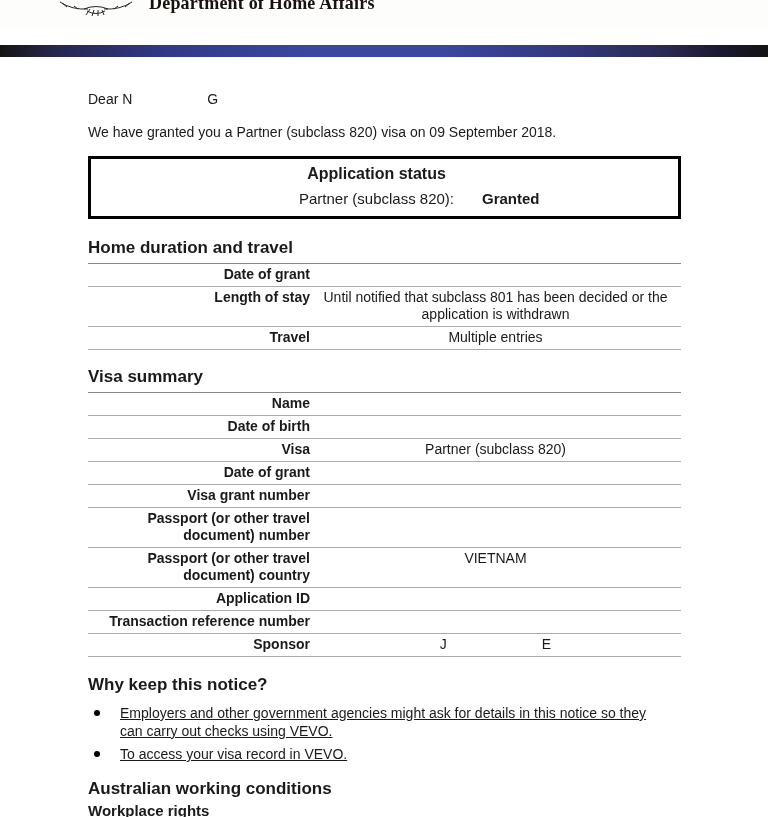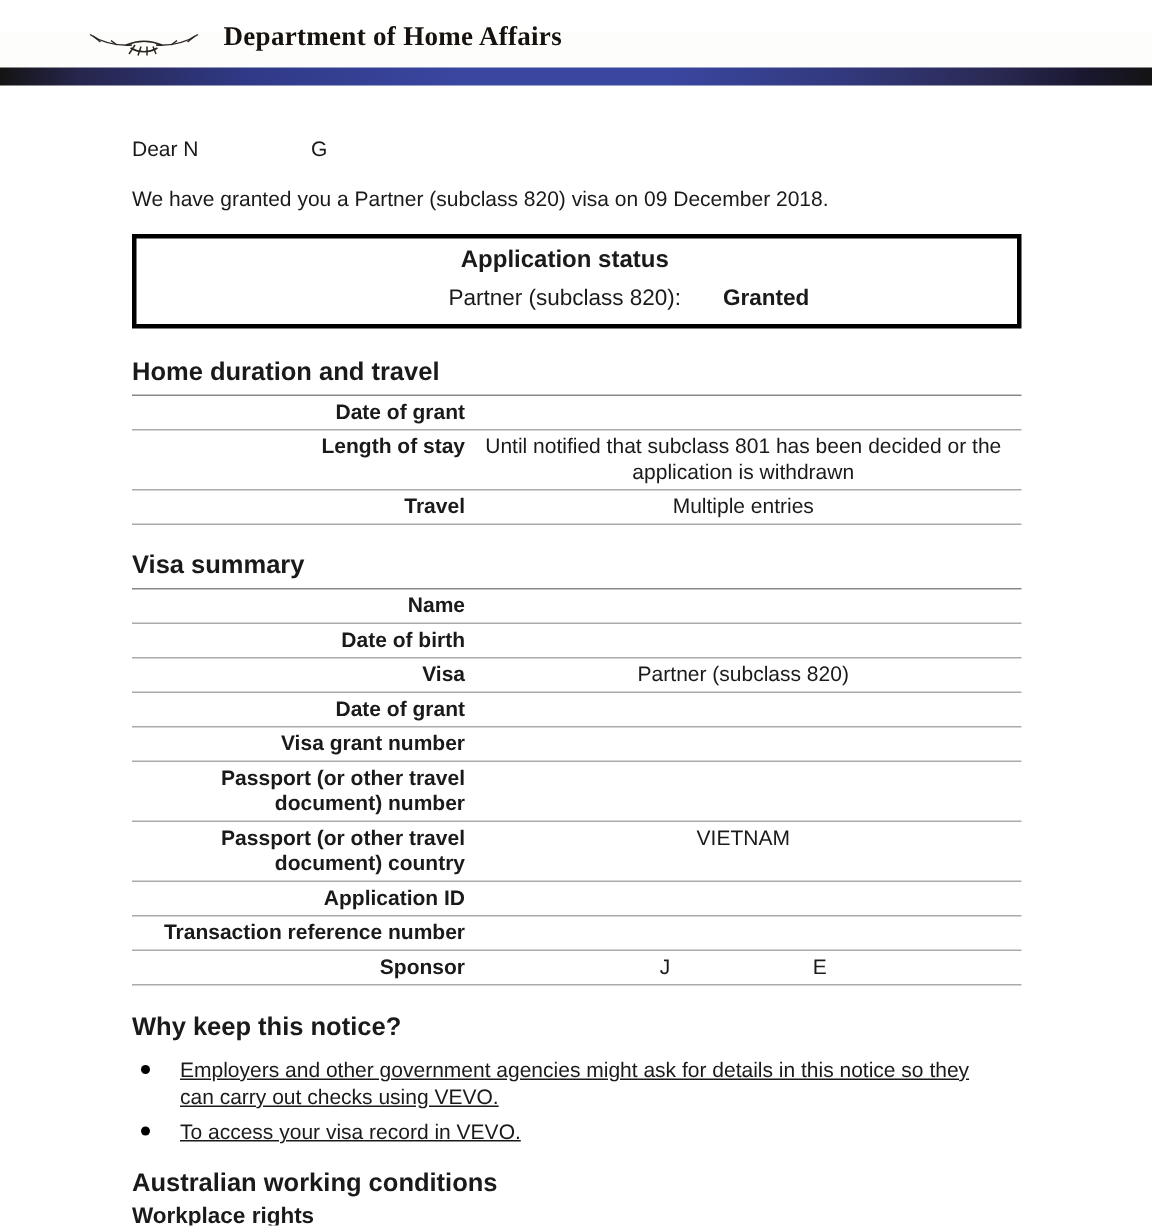--- a/index.html
+++ b/index.html
@@ -3,21 +3,21 @@
 <meta charset="utf-8">
 <style>
   html,body{margin:0;padding:0;}
   body{
     width:768px;height:817px;overflow:hidden;background:#ffffff;
     font-family:"Liberation Sans", sans-serif;color:#1a1a1a;
   }
   .page{position:relative;width:768px;height:817px;background:#fff;}
 
   
-  .masthead{position:absolute;top:0;left:0;width:768px;height:27px;background:#fdfdfc;margin-top:21px;}
+  .masthead{position:absolute;top:0;left:0;width:768px;height:27px;background:#fdfdfc;}
   .coat{position:absolute;left:54px;top:0;width:84px;height:17px;overflow:hidden;}
   .dept-name{
     position:absolute;left:149px;top:-7px;
     font-family:"Liberation Serif", serif;font-weight:bold;font-size:18px;
     letter-spacing:.2px;color:#17120e;white-space:nowrap;
   }
   .gradient-bar{
     position:absolute;top:45px;left:0;width:768px;height:12px;
     background:linear-gradient(90deg,#141414 0%,#27264e 7%,#303a88 22%,#3a47a0 40%,#3a47a0 58%,#333a80 72%,#2b2a55 86%,#1a1830 94%,#141414 100%);
   }
@@ -87,21 +87,21 @@
   </div>
 
   <div class="gradient-bar"></div>
 
   <div class="content">
 
     <div class="salutation">
       <span>Dear N</span><span class="gap"></span><span>G</span>
     </div>
 
-    <div class="intro">We have granted you a Partner (subclass 820) visa on 09 December 2018.</div>
+    <div class="intro">We have granted you a Partner (subclass 820) visa on 09 September 2018.</div>
 
     <div class="status-box">
       <div class="box-title">Application status</div>
       <div class="box-row">
         <span>Partner (subclass 820):</span>
         <span class="box-value">Granted</span>
       </div>
     </div>
 
     <div class="section-title mt-sec1">Home duration and travel</div>

